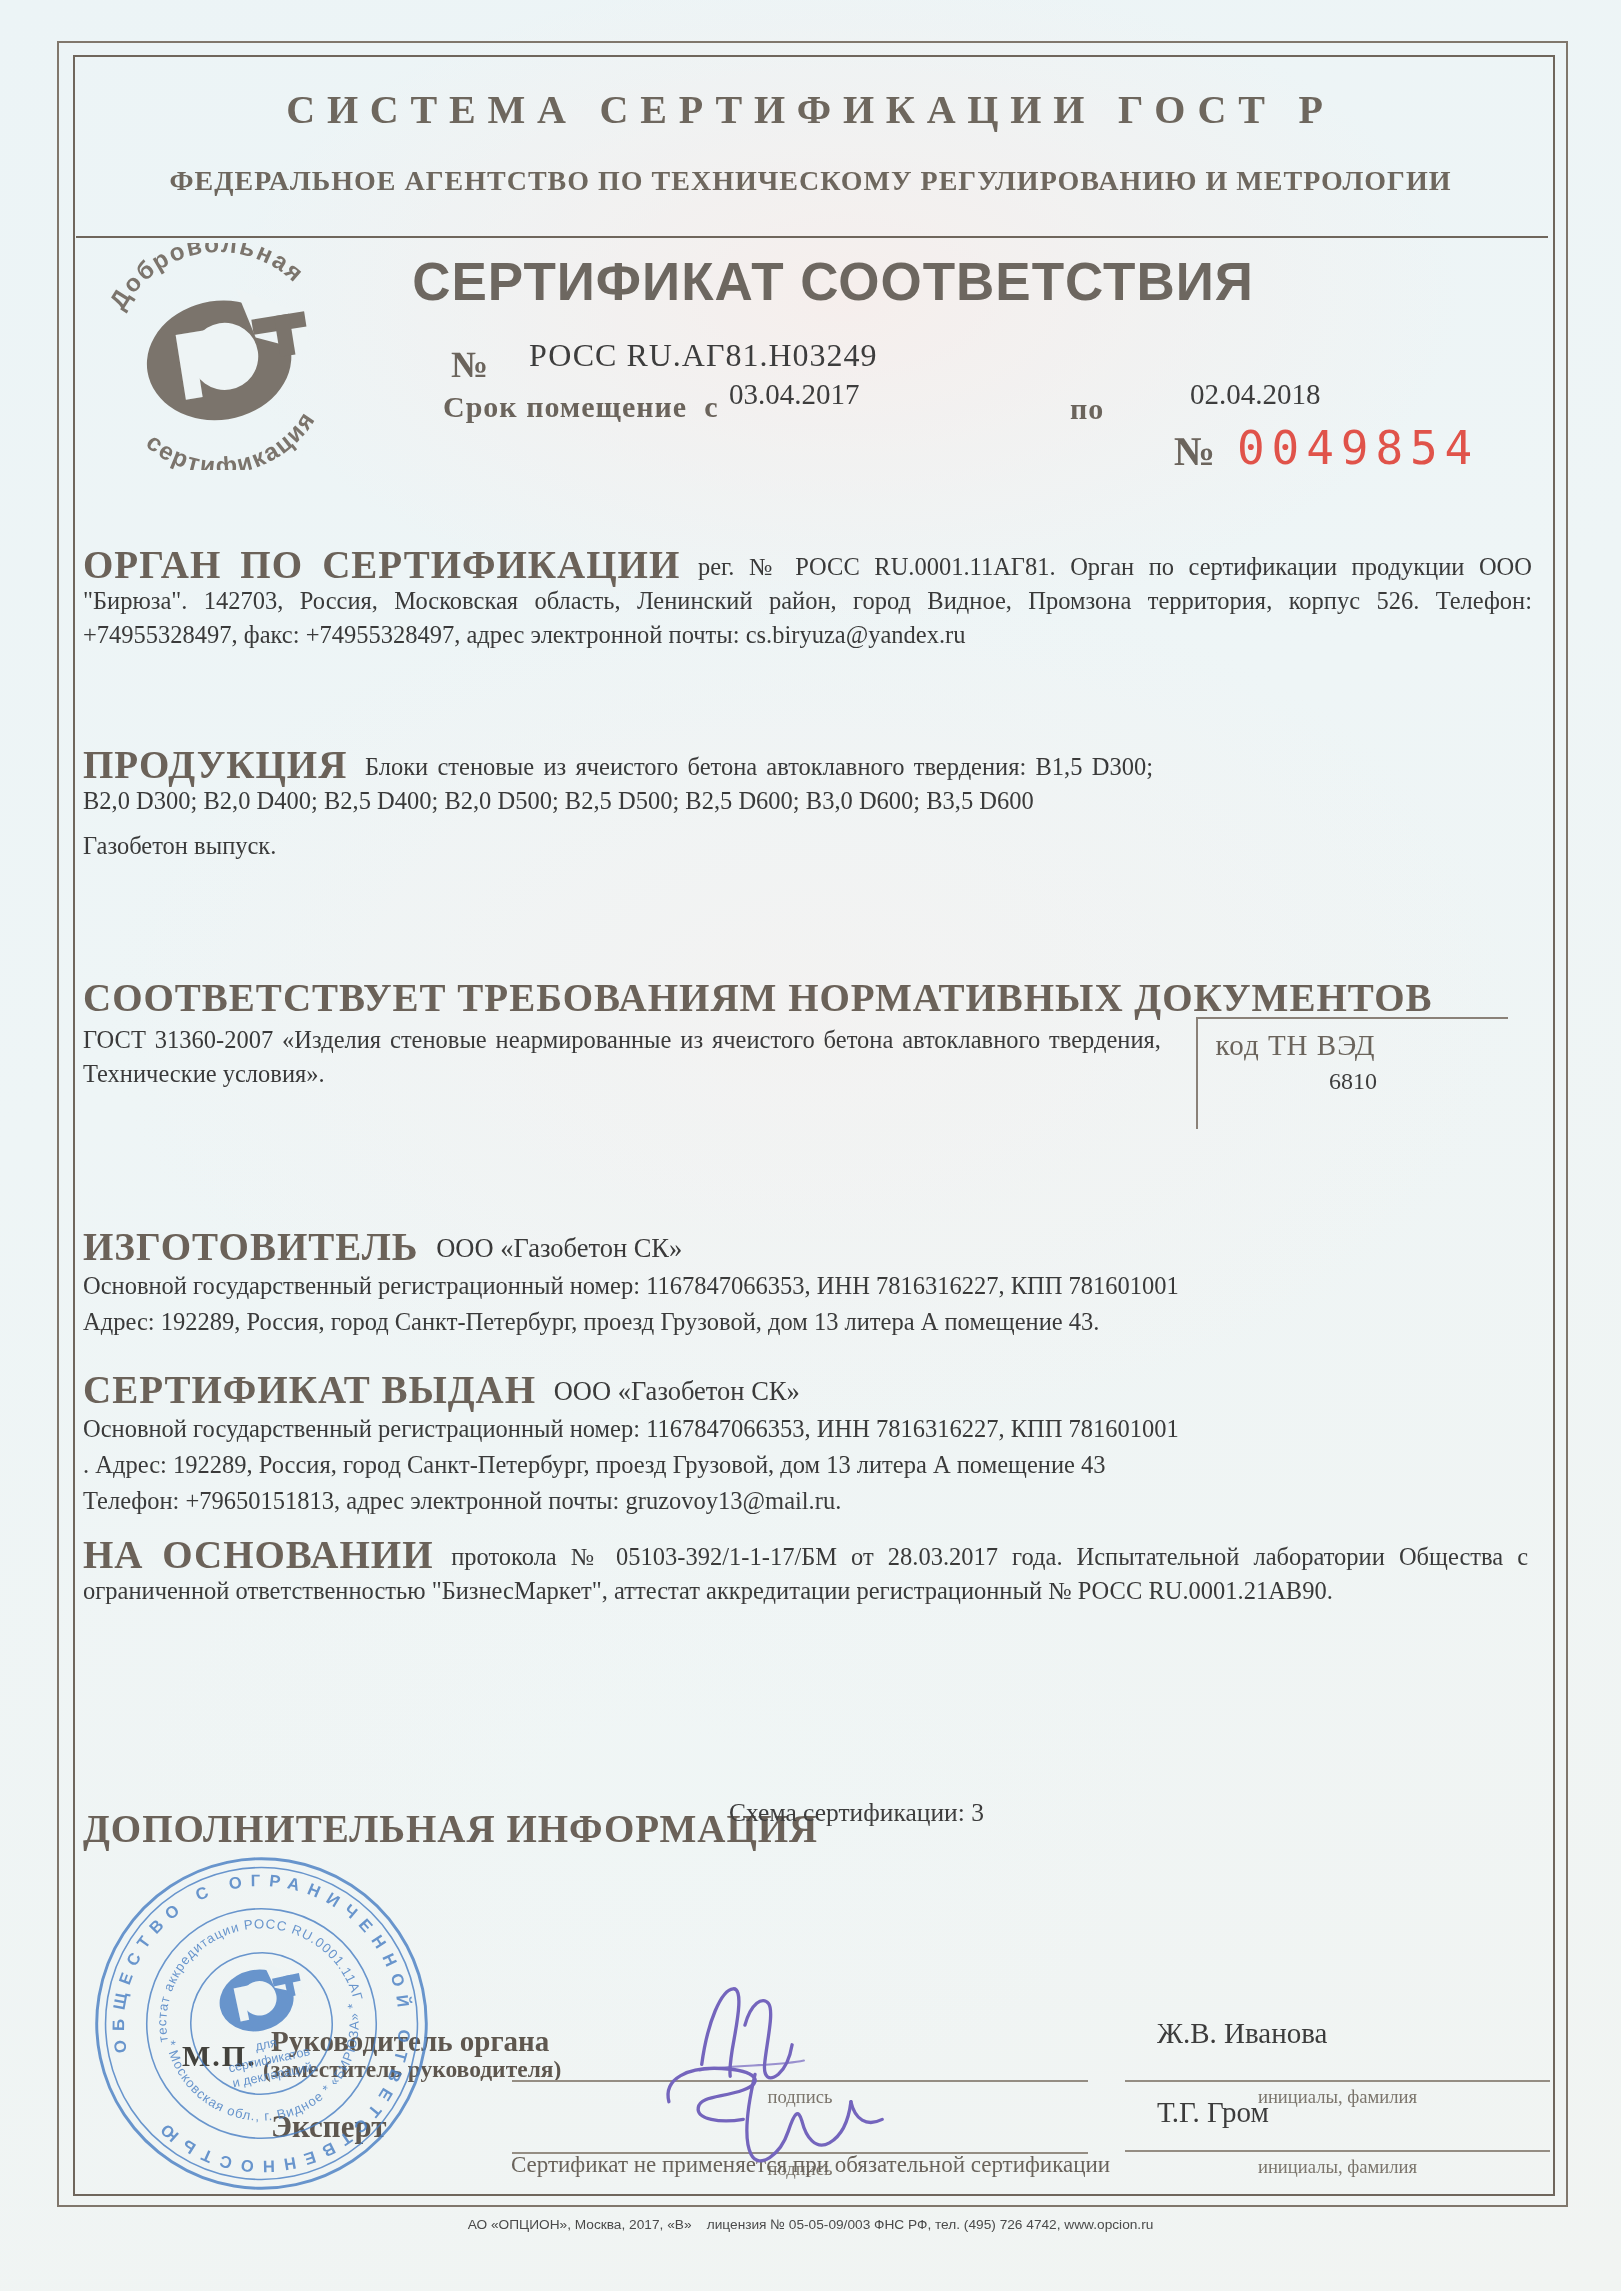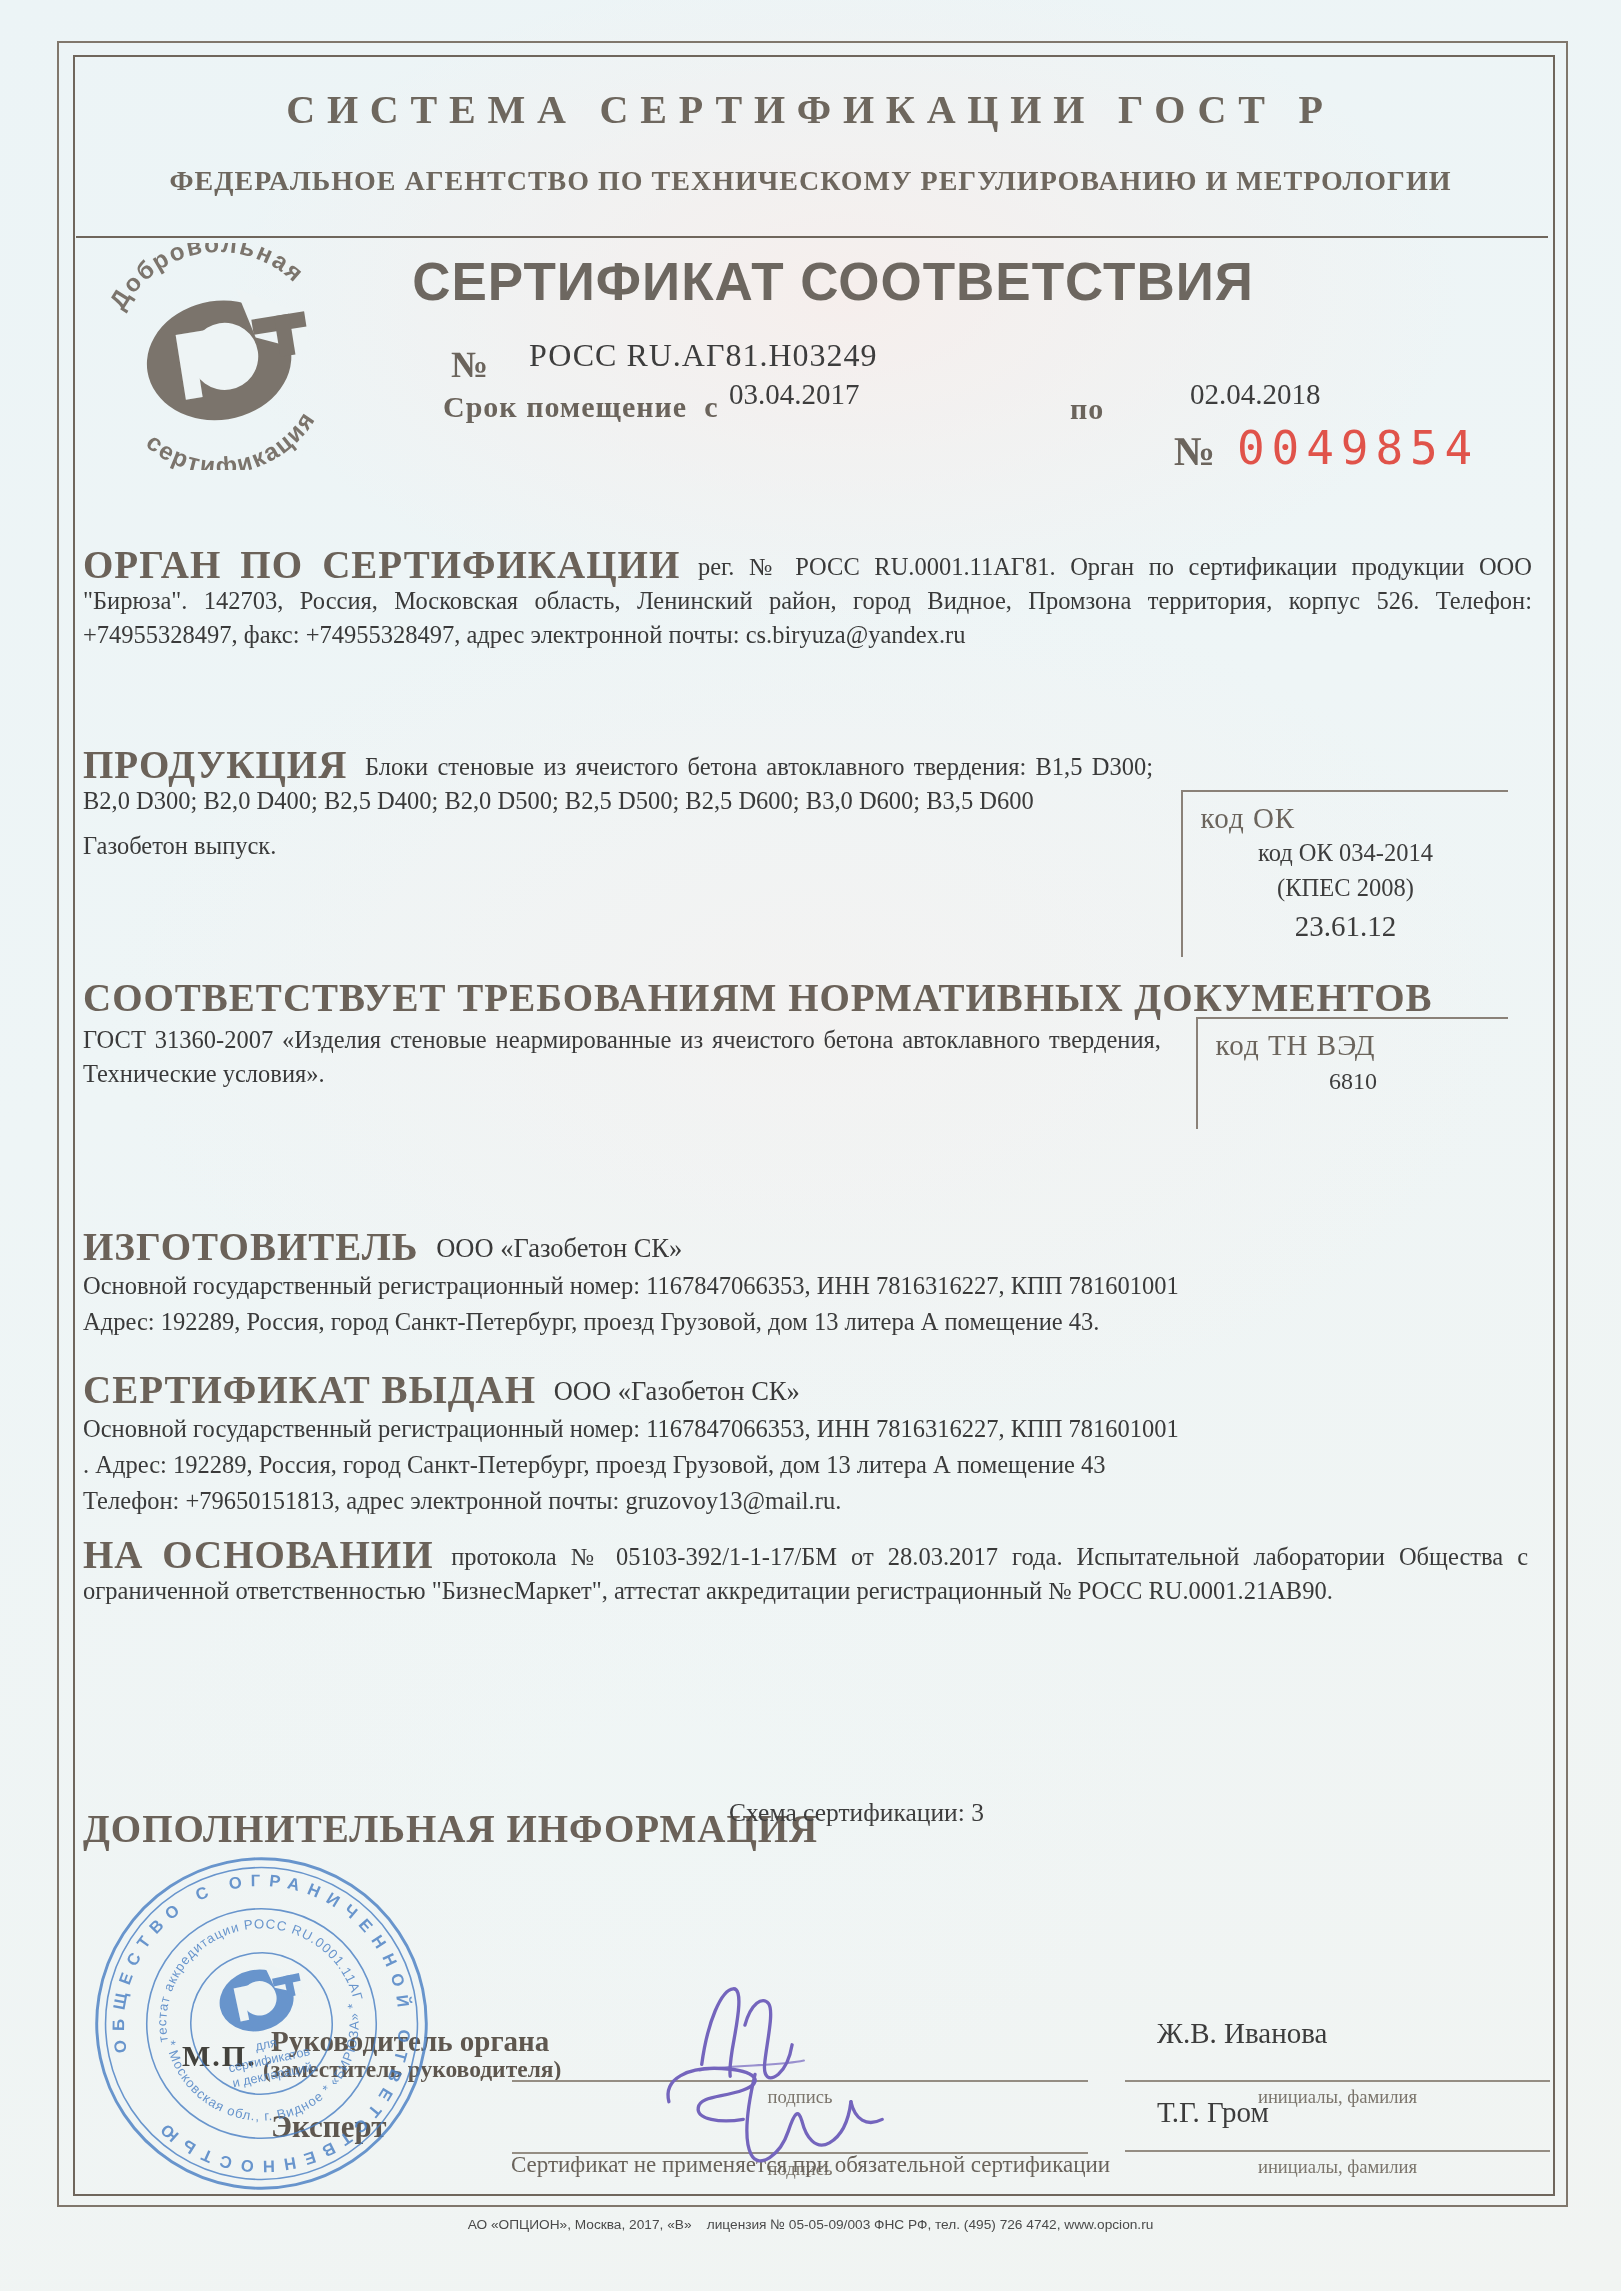--- a/index.html
+++ b/index.html
@@ -97,26 +97,20 @@
 
   <div class="abs sec" style="left:83px;top:545px;width:1449px;">
     <span class="sh">ОРГАН ПО СЕРТИФИКАЦИИ</span><span>рег. № РОСС RU.0001.11АГ81. Орган по сертификации продукции ООО "Бирюза". 142703, Россия, Московская область, Ленинский район, город Видное, Промзона территория, корпус 526. Телефон: +74955328497, факс: +74955328497, адрес электронной почты: cs.biryuza@yandex.ru</span>
   </div>
 
   <div class="abs sec" style="left:83px;top:745px;width:1070px;">
     <span class="sh">ПРОДУКЦИЯ</span><span>Блоки стеновые из ячеистого бетона автоклавного твердения: В1,5 D300; В2,0 D300; В2,0 D400; В2,5 D400; В2,0 D500; В2,5 D500; В2,5 D600; В3,0 D600; В3,5 D600</span>
     <div class="bodyline" style="margin-top:9.8px;text-align:left;">Газобетон выпуск.</div>
   </div>
 
-  <div class="abs codebox" style="left:1181px;top:790px;width:325px;height:165px;">
-    <div class="cl">код ОК</div>
-    <div class="cv" style="font-size:24.5px;margin-top:3.9px;">код ОК 034-2014</div>
-    <div class="cv" style="font-size:24.5px;margin-top:7.8px;">(КПЕС 2008)</div>
-    <div class="cv" style="font-size:29px;margin-top:7.8px;">23.61.12</div>
-  </div>
 
   <div class="abs sh2" style="left:83px;top:978px;">СООТВЕТСТВУЕТ ТРЕБОВАНИЯМ НОРМАТИВНЫХ ДОКУМЕНТОВ</div>
   <div class="abs sec" style="left:83px;top:1023px;width:1078px;">ГОСТ 31360-2007 «Изделия стеновые неармированные из ячеистого бетона автоклавного твердения, Технические условия».</div>
 
   <div class="abs codebox" style="left:1196px;top:1017px;width:310px;height:110px;">
     <div class="cl">код ТН ВЭД</div>
     <div class="cv" style="font-size:24px;margin-top:5.9px;">6810</div>
   </div>
 
   <div class="abs" style="left:83px;top:1227px;width:1441px;">

